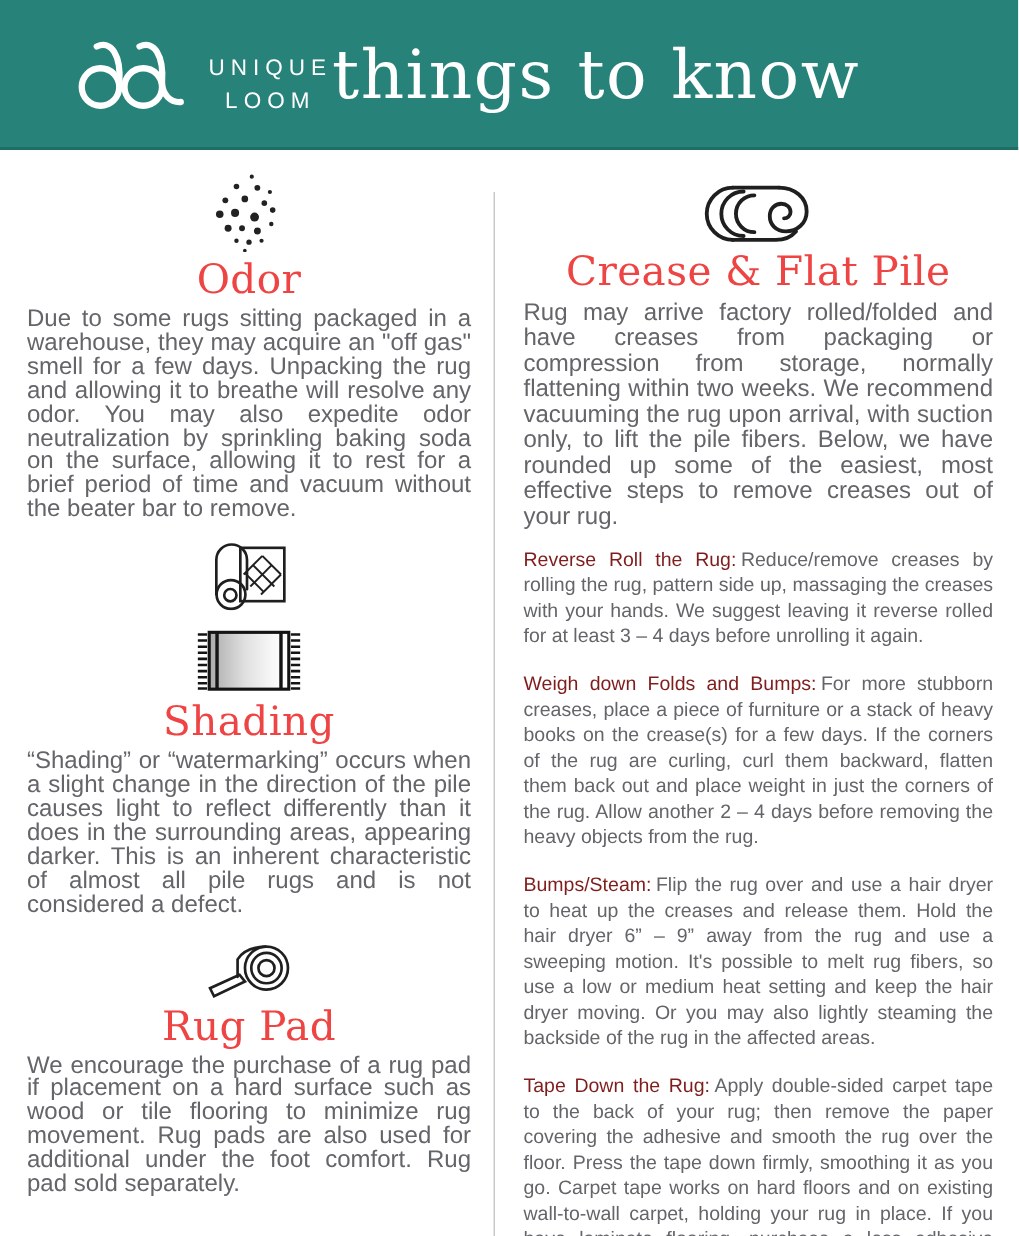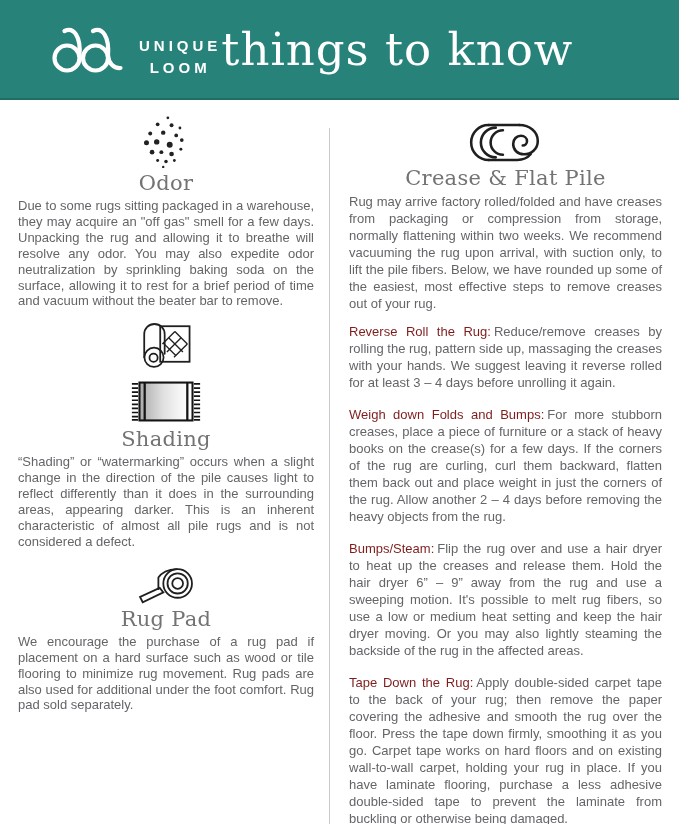--- a/index.html
+++ b/index.html
@@ -20,21 +20,21 @@
     padding: 0 26px 0 50px;
     border-bottom: 2px solid #1e6e66;
   }
   .brand { display: flex; align-items: center; gap: 13px; }
   .brand-text {
     color: #fff;
     font-size: 15px;
     letter-spacing: 4px;
     line-height: 1.45;
     text-align: center;
-    font-weight: 700;
+    font-weight: 400;
     margin-top: 16px;
   }
   .brand-text span { display: block; }
   .title {
     flex: 1;
     margin: 0;
     text-align: left;
     color: #ffffff;
     font-family: "DejaVu Serif", serif;
     font-weight: 500;
@@ -46,29 +46,29 @@
   main { display: flex; height: 724px; }
   .col { color: #646569; }
   .col.left { width: 329px; padding: 14px 15px 0 18px; }
   .divider { width: 1px; background: #c9c9c9; margin-top: 28px; }
   .col.right { flex: 1; padding: 22px 17px 0 19px; }
 
   .block { text-align: center; margin-bottom: 11px; }
   .icon-wrap { display: flex; justify-content: center; align-items: flex-end; margin-bottom: 2px; }
   .h {
     font-family: "DejaVu Serif", serif;
-    color: #737373;
-    font-size: 21px;
+    color: #ef4444;
+    font-size: 27px;
     font-weight: 500;
     margin: 3px 0 3px;
     letter-spacing: 0.3px;
   }
   .body {
     color: #646569;
-    font-size: 13px;
+    font-size: 16px;
     line-height: 15.9px;
     text-align: justify;
     margin: 0;
   }
   .col.right .body { line-height: 17px; }
   .tip {
     color: #646569;
     font-size: 13px;
     line-height: 17px;
     text-align: justify;

